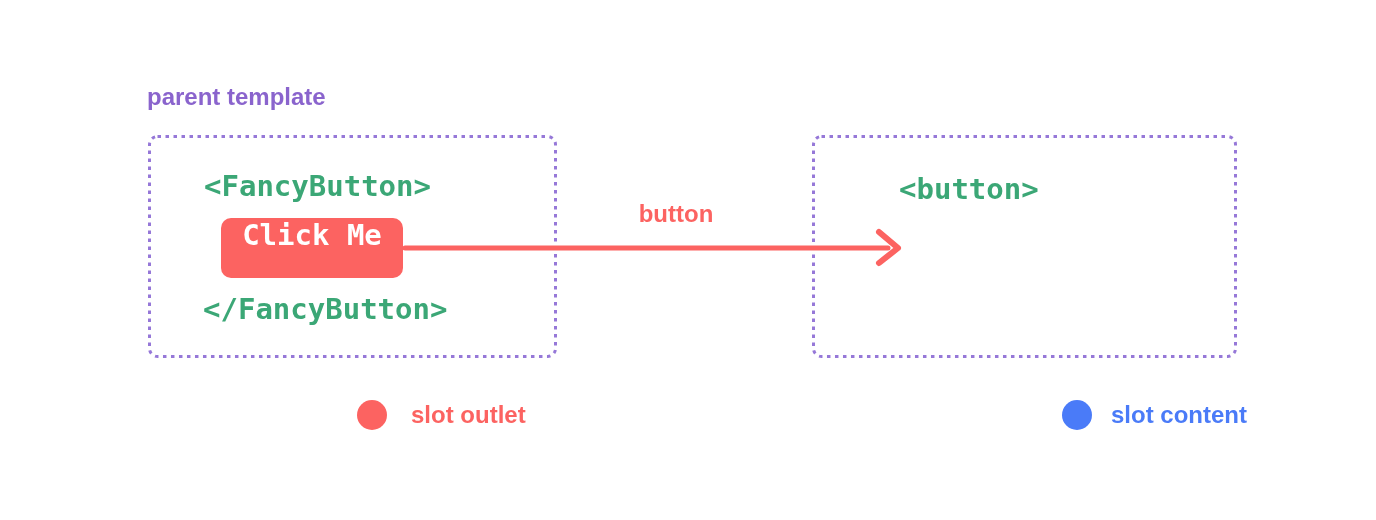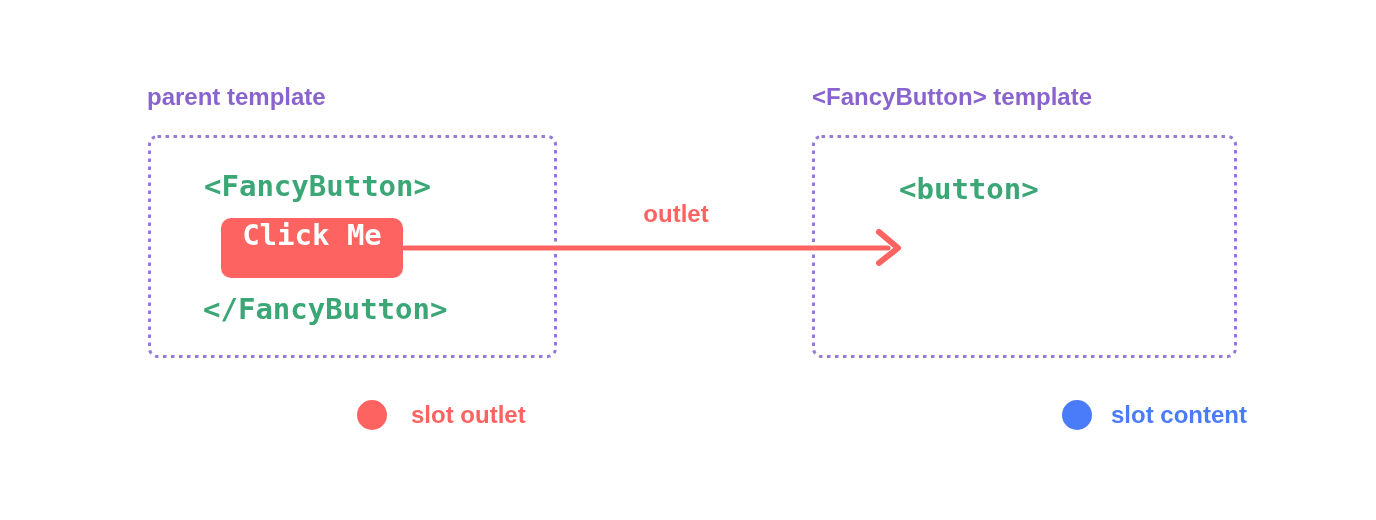--- a/index.html
+++ b/index.html
@@ -77,35 +77,34 @@
   .label-content{left:411px;top:401px;color:var(--red);}
   .label-outlet{left:1111px;top:401px;color:var(--blue);}
 </style>
 </head>
 <body>
 
 <div class="canvas">
 
   <div class="section-title left-title">parent template</div>
 
-  <div class="section-title right-title">&lt;FancyButton&gt; template</div>
 
   <div class="code code-l-open">&lt;FancyButton&gt;</div>
 
   <div class="chip click-me">
     <span>Click Me</span>
   </div>
 
   <div class="code code-r-open">&lt;button&gt;</div>
 
   <div class="code code-l-close">&lt;/FancyButton&gt;</div>
 
 
 
-  <div class="arrow-label">outlet</div>
+  <div class="arrow-label">button</div>
 
   <div class="legend-dot dot-content"></div>
   <div class="legend-label label-content">slot outlet</div>
 
   <div class="legend-dot dot-outlet"></div>
   <div class="legend-label label-outlet">slot content</div>
 
   <svg class="overlay" viewBox="0 0 1376 520" xmlns="http://www.w3.org/2000/svg">
     <rect x="149.5" y="136.5" width="406" height="220" rx="8" fill="none" stroke="var(--purple-border)" stroke-width="3" stroke-dasharray="3.5 4.5"></rect>
     <rect x="813.5" y="136.5" width="422" height="220" rx="8" fill="none" stroke="var(--purple-border)" stroke-width="3" stroke-dasharray="3.5 4.5"></rect>

